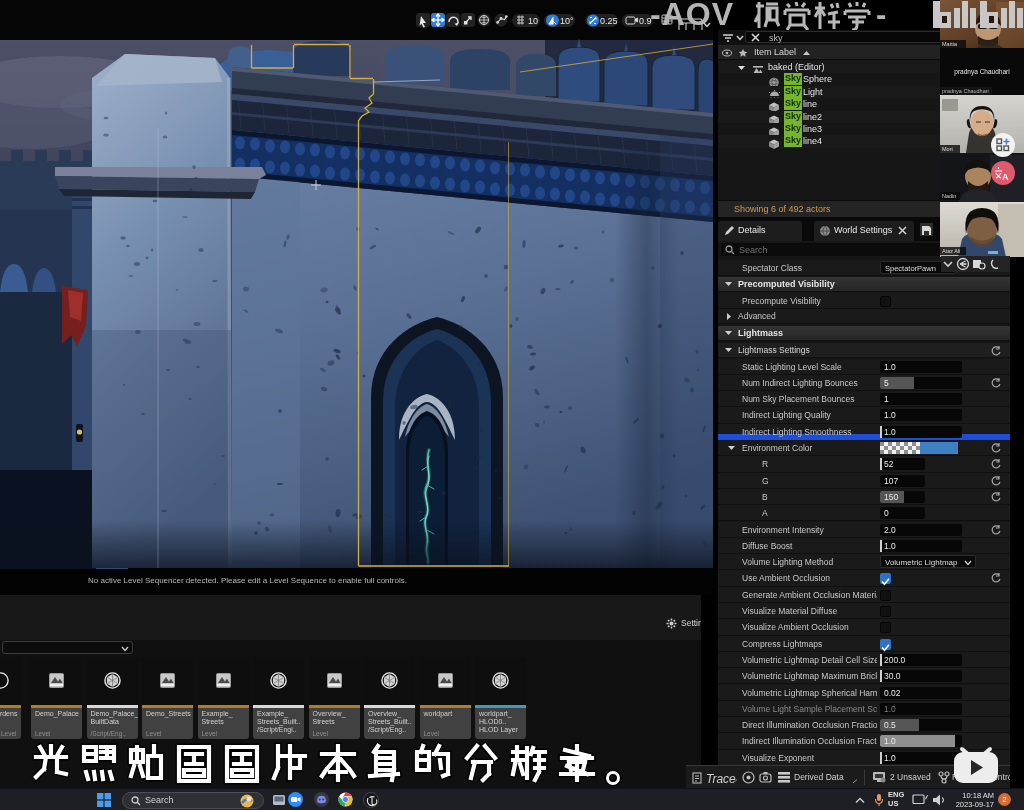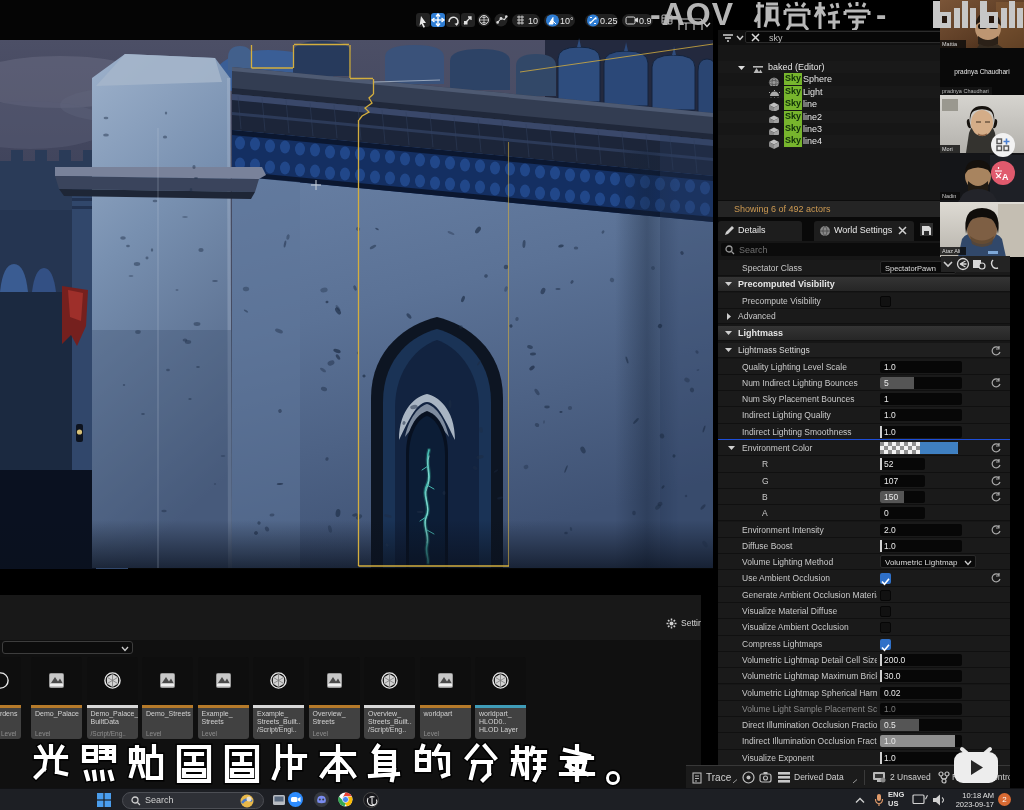--- a/index.html
+++ b/index.html
@@ -422,20 +422,23 @@
             <path d="M1,6 h10 M6,0 v27 M6,6 l-5,9 M6,6 l5,8 M17,2 l2,4 M23,1 l1,5 M20,10 v17 M14,12 l10,-2 M14,20 h12"></path>
           </g>
         <g transform="translate(196,2)">
             <path d="M5,1 l2,4 M13,0 l0,4 M21,1 l-2,4 M1,9 h24 M1,9 v4 M25,9 v4 M4,15 h18 M13,15 v8 q0,5 -5,5 M8,20 h12"></path>
           </g>
       </g>
       <text x="228" y="25" font-size="31" font-weight="bold" fill="#b5b5b5">-</text>
     </svg>
   </div>
 
+  <div class="abs" style="left:0;top:569px;width:713px;height:26px;background:#030303;">
+    <div class="abs" style="left:88px;top:7px;font-size:8px;color:#b7b7b7;">No active Level Sequencer detected. Please edit a Level Sequence to enable full controls.</div>
+  </div>
 
   <div class="abs" id="contentarea" style="left:0;top:595px;width:701px;height:193px;background:#101010;overflow:hidden;">
       <div class="abs" style="left:0;top:0;width:713px;height:45px;background:#181818;">
         <svg class="abs" style="left:666px;top:23px;" width="11" height="11">
           <circle cx="5.5" cy="5.5" r="2" fill="#cfcfcf"></circle>
           <g stroke="#cfcfcf" stroke-width="1.5">
             <line x1="5.5" y1="0.5" x2="5.5" y2="2.5"></line>
             <line x1="5.5" y1="8.5" x2="5.5" y2="10.5"></line>
             <line x1="0.5" y1="5.5" x2="2.5" y2="5.5"></line>
             <line x1="8.5" y1="5.5" x2="10.5" y2="5.5"></line>
@@ -643,20 +646,31 @@
           <path d="M2,3 h10 M4,6 h6 M6,9 h2" stroke="#cfcfcf" stroke-width="1.4"></path>
           <path d="M16,4 l3,3.5 l3,-3.5" stroke="#cfcfcf" stroke-width="1.4" fill="none"></path>
         </svg>
       <div class="abs" style="left:27px;top:1px;width:261px;height:12px;background:#070707;border:1px solid #2b2b2b;border-radius:2px;">
         <svg class="abs" style="left:5px;top:1px;" width="10" height="10">
             <path d="M1,1 l7,7 M8,1 l-7,7" stroke="#d8d8d8" stroke-width="1.5"></path>
           </svg>
         <div class="abs" style="left:23px;top:1px;font-size:9px;color:#bdbdbd;">sky</div>
       </div>
     </div>
+    <div class="abs" style="left:0;top:15px;width:292px;height:15px;background:#222222;border-bottom:1px solid #0c0c0c;">
+      <svg class="abs" style="left:4px;top:3px;" width="30" height="10">
+        <ellipse cx="5" cy="5" rx="4.5" ry="3" fill="none" stroke="#b8b8b8" stroke-width="1"></ellipse>
+          <circle cx="5" cy="5" r="1.3" fill="#b8b8b8"></circle>
+        <path d="M21,1 l1.3,2.6 l2.9,0.3 l-2.1,2 l0.6,2.9 l-2.7,-1.5 l-2.7,1.5 l0.6,-2.9 l-2.1,-2 l2.9,-0.3 Z" fill="#b8b8b8"></path>
+      </svg>
+      <div class="abs" style="left:36px;top:2px;font-size:9px;color:#d6d6d6;">Item Label</div>
+      <svg class="abs" style="left:84px;top:5px;" width="10" height="8">
+          <path d="M1,5 l3.5,-4 l3.5,4 Z" fill="#c8c8c8"></path>
+        </svg>
+    </div>
     <div class="abs" id="tree" style="left:0;top:31px;width:292px;height:139px;background:#161616;">
         <div class="abs" style="left:0;top:0px;width:292px;height:12.4px;background:#191919;">
           <svg class="abs" style="left:20px;top:4px;" width="8" height="6">
             <path d="M0,1 l3.5,4 l3.5,-4 Z" fill="#ddd"></path>
           </svg>
           <div class="abs" style="left:34px;top:1px;width:13px;height:11px;"><svg width="12" height="11">
               <path d="M1,9 l3.5,-6 l2.5,4 l1.5,-2.5 l2.5,4.5 Z" fill="#b8b8b8"></path>
               <rect x="1" y="1" width="10" height="1.6" fill="#b8b8b8"></rect>
             </svg></div>
           <div class="abs" style="left:50px;top:1px;font-size:9px;color:#e4e4e4;">baked (Editor)</div>
@@ -791,21 +805,21 @@
           <svg class="abs" style="left:7px;top:4px;" width="8" height="8">
             <path d="M0,1 l3.5,4 l3.5,-4 Z" fill="#cfcfcf"></path>
           </svg>
           <div class="abs" style="left:20px;top:2px;font-size:8.5px;color:#d8d8d8;">Lightmass Settings</div>
           <svg class="abs" style="left:273px;top:3px;" width="11" height="10">
             <path d="M8,2 a4,4 0 1 0 1,4" stroke="#aaa" stroke-width="1.2" fill="none"></path>
             <path d="M8,0 v3 h-3" stroke="#aaa" stroke-width="1.2" fill="none"></path>
           </svg>
         </div>
         <div class="abs" style="left:0;top:99.5px;width:292px;height:16.3px;border-bottom:1px solid #101010;background:#1a1a1a;">
-          <div class="abs" style="left:24px;top:3px;font-size:8.5px;color:#c9c9c9;white-space:nowrap;overflow:hidden;width:135px;">Quality Lighting Level Scale</div>
+          <div class="abs" style="left:24px;top:3px;font-size:8.5px;color:#c9c9c9;white-space:nowrap;overflow:hidden;width:135px;">Static Lighting Level Scale</div>
           <div class="abs" style="left:162px;top:2px;width:82px;height:12px;background:#070707;border-radius:2px;">
             <div class="abs" style="left:4px;top:1px;font-size:8.5px;color:#e8e8e8;">1.0</div>
           </div>
         </div>
         <div class="abs" style="left:0;top:115.80000000000001px;width:292px;height:16.3px;border-bottom:1px solid #101010;background:#1a1a1a;">
           <div class="abs" style="left:24px;top:3px;font-size:8.5px;color:#c9c9c9;white-space:nowrap;overflow:hidden;width:135px;">Num Indirect Lighting Bounces</div>
           <div class="abs" style="left:162px;top:2px;width:82px;height:12px;background:#070707;border-radius:2px;">
             <div class="abs" style="left:0;top:0;width:34px;height:12px;background:#555555;border-radius:2px 0 0 2px;"></div>
             <div class="abs" style="left:4px;top:1px;font-size:8.5px;color:#e8e8e8;">5</div>
           </div>
@@ -819,21 +833,21 @@
           <div class="abs" style="left:162px;top:2px;width:82px;height:12px;background:#070707;border-radius:2px;">
             <div class="abs" style="left:4px;top:1px;font-size:8.5px;color:#e8e8e8;">1</div>
           </div>
         </div>
         <div class="abs" style="left:0;top:148.40000000000003px;width:292px;height:16.3px;border-bottom:1px solid #101010;background:#1a1a1a;">
           <div class="abs" style="left:24px;top:3px;font-size:8.5px;color:#c9c9c9;white-space:nowrap;overflow:hidden;width:135px;">Indirect Lighting Quality</div>
           <div class="abs" style="left:162px;top:2px;width:82px;height:12px;background:#070707;border-radius:2px;">
             <div class="abs" style="left:4px;top:1px;font-size:8.5px;color:#e8e8e8;">1.0</div>
           </div>
         </div>
-        <div class="abs" style="left:0;top:164.70000000000005px;width:292px;height:16.3px;border-bottom:1px solid #1d4ed8;background:#1a1a1a;">
+        <div class="abs" style="left:0;top:164.70000000000005px;width:292px;height:16.3px;border-bottom:6px solid #1d4ed8;background:#1a1a1a;">
           <div class="abs" style="left:24px;top:3px;font-size:8.5px;color:#c9c9c9;white-space:nowrap;overflow:hidden;width:135px;">Indirect Lighting Smoothness</div>
           <div class="abs" style="left:162px;top:2px;width:82px;height:12px;background:#070707;border-radius:2px;">
             <div class="abs" style="left:0;top:0;width:2px;height:12px;background:#cfcfcf;"></div>
             <div class="abs" style="left:4px;top:1px;font-size:8.5px;color:#e8e8e8;">1.0</div>
           </div>
         </div>
         <div class="abs" style="left:0;top:181.00000000000006px;width:292px;height:16.3px;border-bottom:1px solid #101010;background:#1a1a1a;">
           <svg class="abs" style="left:10px;top:5px;" width="8" height="8">
             <path d="M0,1 l3.5,4 l3.5,-4 Z" fill="#cfcfcf"></path>
           </svg>
@@ -1001,21 +1015,21 @@
           </div>
         </div>
       </div>
   </div>
 
   <div class="abs" id="statusbar" style="left:686px;top:765px;width:324px;height:23px;background:#1b1b1b;border-top:1px solid #383838;overflow:hidden;">
       <svg class="abs" style="left:6px;top:6px;" width="12" height="12">
         <rect x="1" y="1" width="8" height="10" fill="none" stroke="#b8b8b8" stroke-width="1.1"></rect>
         <path d="M3,4 h4 M3,6.5 h4 M3,9 h2" stroke="#b8b8b8" stroke-width="1"></path>
       </svg>
-      <div class="abs" style="left:20px;top:6px;font-size:10px;color:#d0d0d0;">Trace</div>
+      <div class="abs" style="left:20px;top:6px;font-size:12px;color:#d0d0d0;font-style:italic;">Trace</div>
       <svg class="abs" style="left:46px;top:13px;" width="6" height="5">
         <path d="M1,4 l4,-3.5" stroke="#999" stroke-width="1"></path>
       </svg>
       <svg class="abs" style="left:56px;top:5px;" width="13" height="13">
         <circle cx="6.5" cy="6.5" r="5.5" fill="none" stroke="#c0c0c0" stroke-width="1.2"></circle>
         <circle cx="6.5" cy="6.5" r="2" fill="#c0c0c0"></circle>
       </svg>
       <svg class="abs" style="left:73px;top:5px;" width="13" height="13">
         <rect x="1" y="3" width="11" height="8" rx="2" fill="none" stroke="#c0c0c0" stroke-width="1.2"></rect>
         <circle cx="6.5" cy="7" r="2" fill="none" stroke="#c0c0c0" stroke-width="1.1"></circle>

